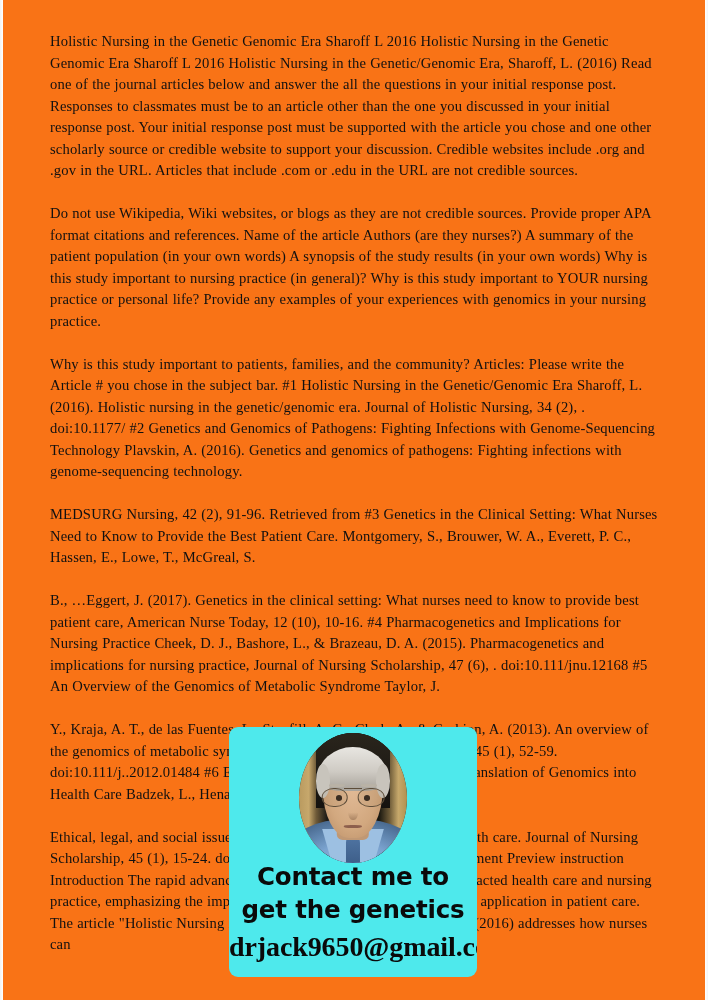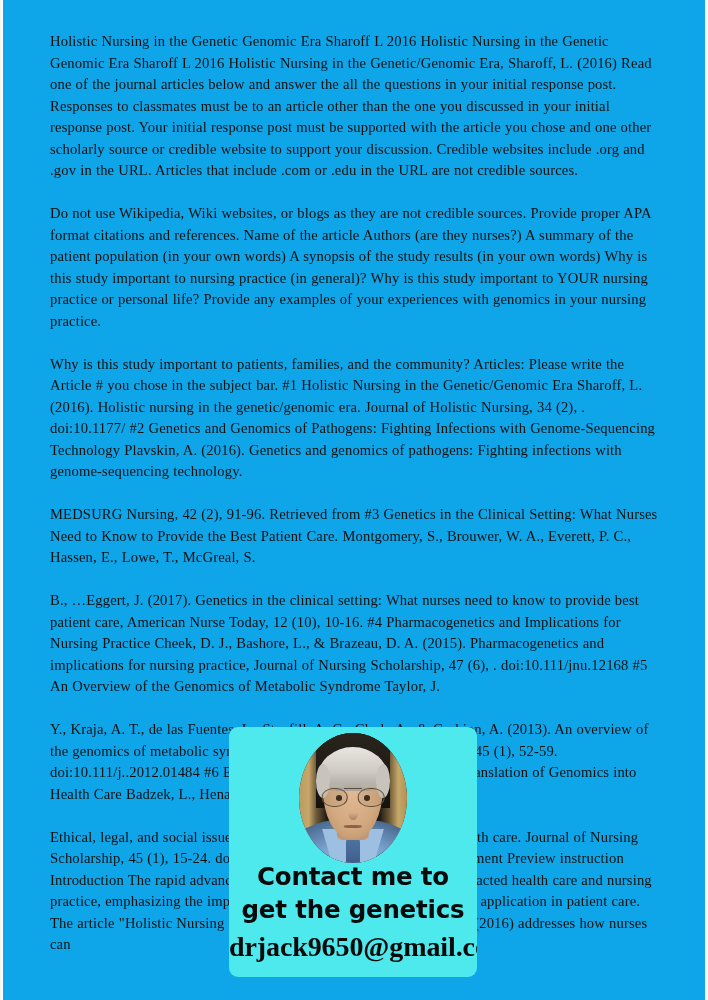--- a/index.html
+++ b/index.html
@@ -12,21 +12,21 @@
     height: 1000px;
     font-family: "Liberation Serif", "DejaVu Serif", serif;
     color: #000000;
     overflow: hidden;
     position: relative;
   }
   #page {
     position: relative;
     width: 708px;
     height: 1000px;
-    background: #0ea5e9;
+    background: #f97316;
     box-sizing: border-box;
   }
   
   #page::before {
     content: "";
     position: absolute;
     left: 0; top: 0; bottom: 0;
     width: 3px;
     background: linear-gradient(to right, #f2f2f2, #ffffff);
     pointer-events: none;

